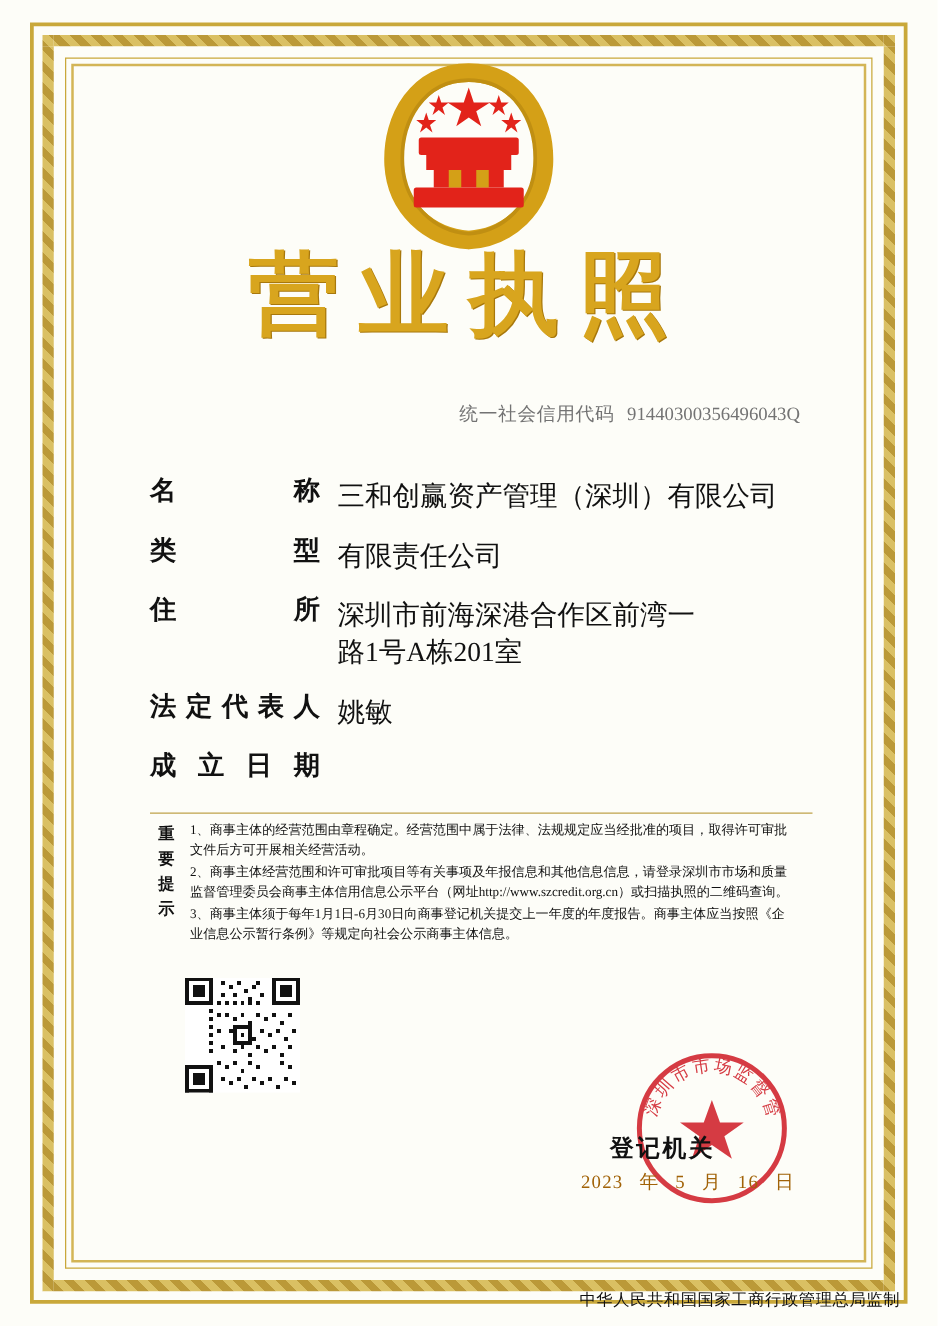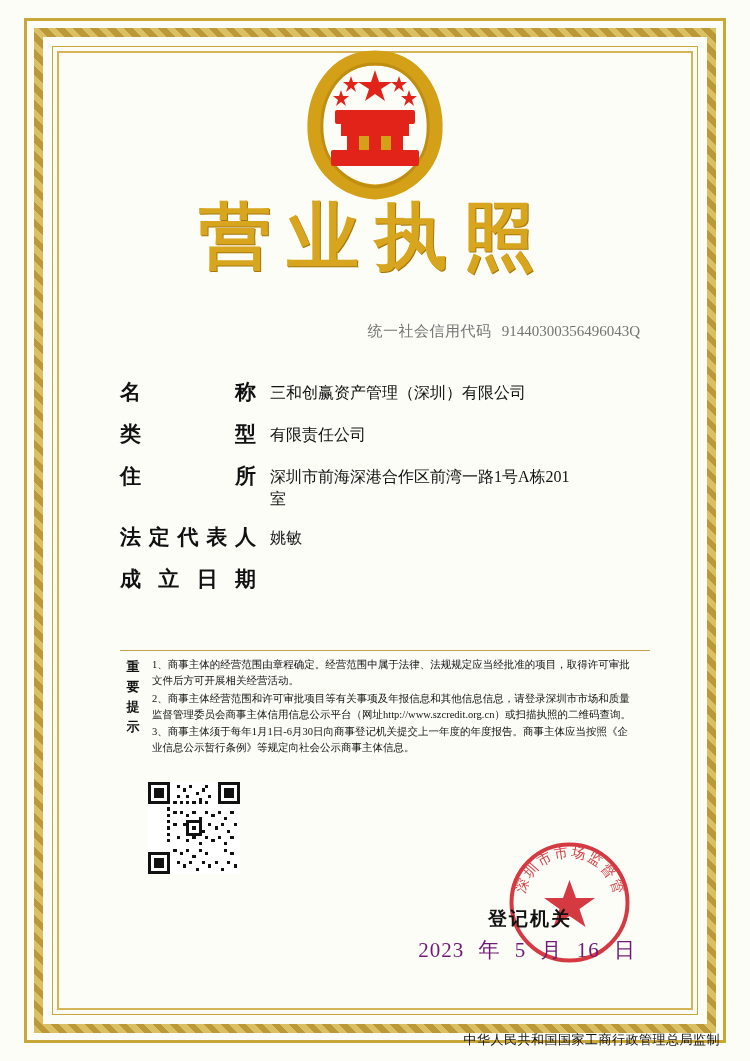--- a/index.html
+++ b/index.html
@@ -88,21 +88,21 @@
     font-weight:bold;
     color:#111;
     letter-spacing:0px;
     display:flex;
     justify-content:space-between;
     padding-right:14px;
     box-sizing:border-box;
   }
   .field .label span{display:inline-block;}
   .field .value{
-    font-size:16px;
+    font-size:22px;
     color:#111;
     line-height:1.35;
     padding-top:4px;
   }
 
   .notes{
     position:absolute;
     left:120px;right:100px;top:650px;
     display:flex;
     border-top:1px solid #bfa24a;
@@ -141,22 +141,22 @@
     position:absolute;
     right:178px;top:906px;
     font-size:19px;
     font-weight:bold;
     color:#111;
     letter-spacing:2px;
   }
   .date-line{
     position:absolute;
     right:110px;top:936px;
-    font-size:21px;
-    color:#701a75;
+    font-size:15px;
+    color:#a16207;
     letter-spacing:1px;
     text-align:right;
   }
   .date-line span{margin:0 4px;}
 
   .footer{
     position:absolute;
     bottom:12px;right:30px;
     font-size:13px;
     color:#111;

